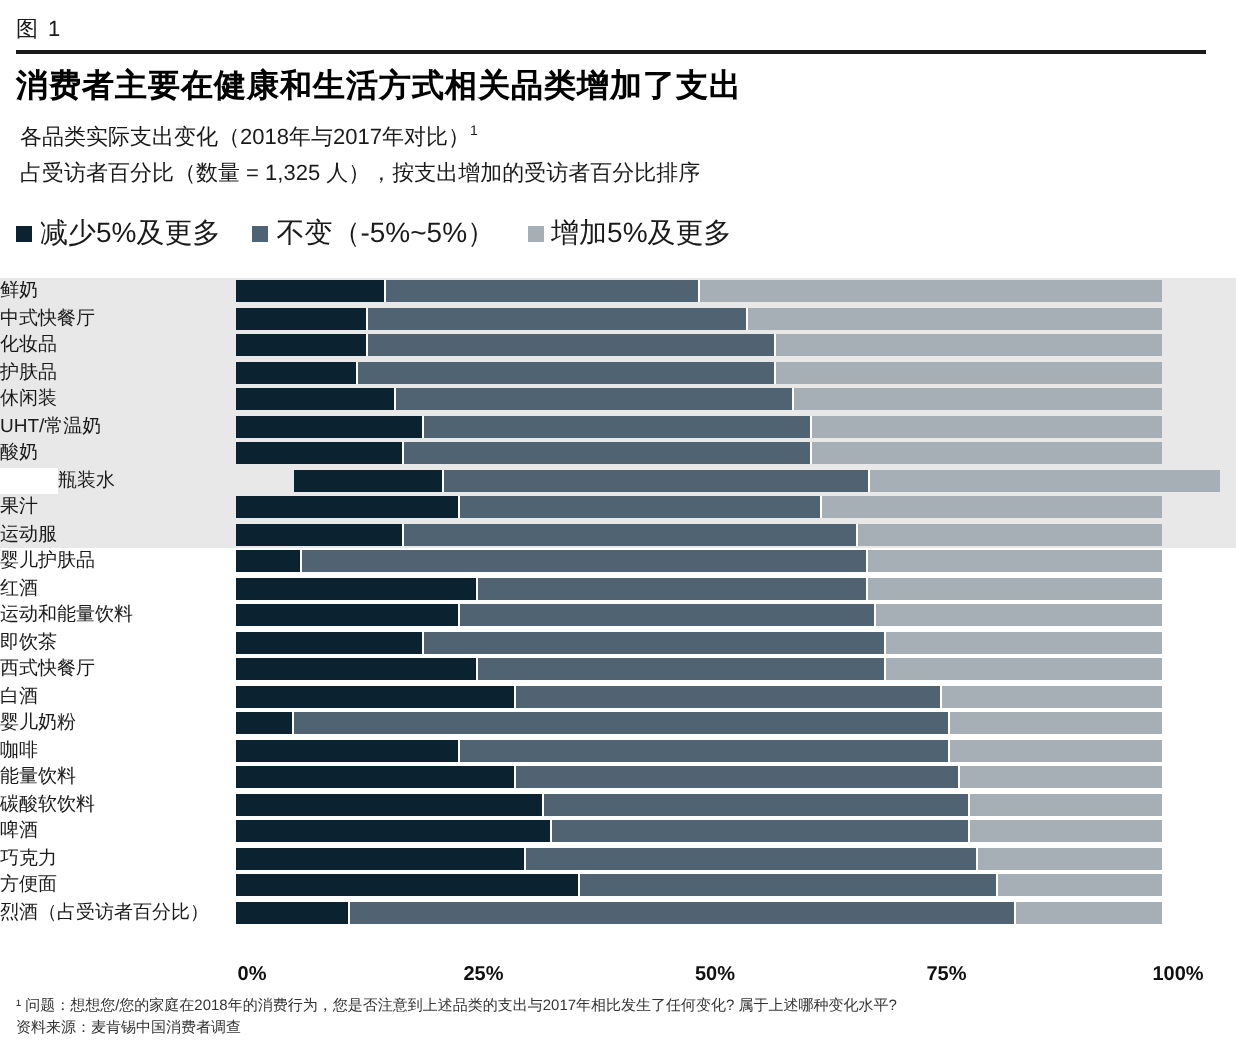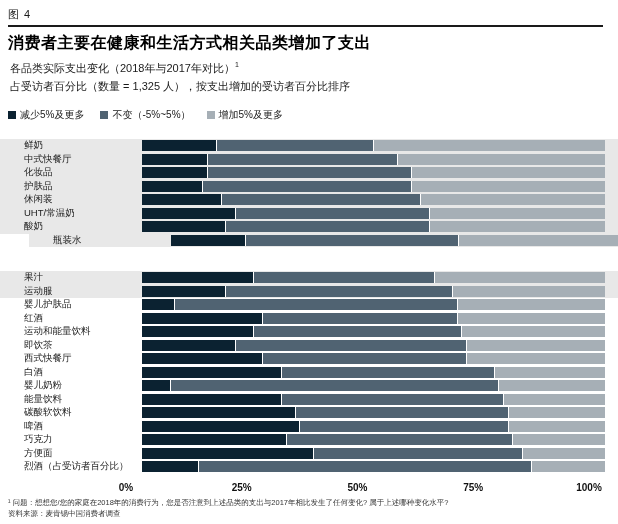--- a/index.html
+++ b/index.html
@@ -7,38 +7,38 @@
         font-family:"Liberation Sans","DejaVu Sans",sans-serif;color:#111;}
   .fig-label{position:absolute;top:7px;left:8px;font-size:11px;color:#1a1a1a;letter-spacing:1px;}
   .rule{position:absolute;top:25px;left:8px;width:595px;height:2px;background:#1a1a1a;}
   .title{position:absolute;top:33px;left:8px;margin:0;font-size:16px;font-weight:bold;color:#000;letter-spacing:0.5px;}
   .sub1{position:absolute;top:61px;left:10px;font-size:11px;color:#1a1a1a;}
   .sub1 sup{font-size:7px;}
   .sub2{position:absolute;top:79px;left:10px;font-size:11px;color:#1a1a1a;}
   .legend{position:absolute;top:108px;left:8px;display:flex;gap:16px;align-items:center;}
   .legend-item{display:flex;align-items:center;gap:4px;}
   .legend-swatch{width:8px;height:8px;display:inline-block;}
-  .legend-label{font-size:10px;color:#1a1a1a;}
+  .legend-label{font-size:14px;color:#1a1a1a;}
   .chart{position:absolute;top:139px;left:0;width:618px;}
   .row{display:flex;align-items:center;height:13.5px;width:618px;background:#fff;}
   .row.band{background:#e8e8e8;}
-  .cat{flex:0 0 118px;padding-left:24px;box-sizing:content-box;font-size:9.5px;color:#1a1a1a;
+  .cat{flex:0 0 118px;padding-left:0;box-sizing:content-box;font-size:9.5px;color:#1a1a1a;
        white-space:nowrap;overflow:hidden;}
   .bar{width:463px;height:11px;display:flex;}
   .seg{height:11px;box-sizing:border-box;}
   .seg + .seg{border-left:1px solid #fff;}
   .xaxis{position:absolute;top:482px;left:126px;width:463px;height:12px;}
   .tick{position:absolute;transform:translateX(-50%);font-size:10px;font-weight:700;color:#111;white-space:nowrap;}
   .footnotes{position:absolute;top:497px;left:8px;width:604px;font-size:7.5px;color:#333;line-height:11px;}
 </style>
 </head>
 <body>
 
 <div class="page">
-  <div class="fig-label">图 4</div>
+  <div class="fig-label">图 1</div>
   <div class="rule"></div>
   <h1 class="title">消费者主要在健康和生活方式相关品类增加了支出</h1>
   <div class="sub1"><span>各品类实际支出变化（2018年与2017年对比）</span><sup>1</sup></div>
   <div class="sub2">占受访者百分比（数量 = 1,325 人），按支出增加的受访者百分比排序</div>
   <div class="legend">
       <div class="legend-item">
         <span class="legend-swatch" style="background: rgb(11, 34, 49);"></span>
         <span class="legend-label">减少5%及更多</span>
       </div>
       <div class="legend-item">
@@ -108,21 +108,21 @@
         </div>
       </div>
       <div class="row band" style="background: rgb(232, 232, 232); margin-left: 29px;">
         <div class="cat">瓶装水</div>
         <div class="bar">
           <div class="seg" style="width: 16%; background: rgb(11, 34, 49);"></div>
           <div class="seg" style="width: 46%; background: rgb(80, 99, 114);"></div>
           <div class="seg" style="width: 38%; background: rgb(166, 175, 182);"></div>
         </div>
       </div>
-      <div class="row band" style="background: rgb(232, 232, 232); margin-top: 24px;">
+      <div class="row band" style="background: rgb(232, 232, 232);">
         <div class="cat">果汁</div>
         <div class="bar">
           <div class="seg" style="width: 24%; background: rgb(11, 34, 49);"></div>
           <div class="seg" style="width: 39%; background: rgb(80, 99, 114);"></div>
           <div class="seg" style="width: 37%; background: rgb(166, 175, 182);"></div>
         </div>
       </div>
       <div class="row band" style="background: rgb(232, 232, 232);">
         <div class="cat">运动服</div>
         <div class="bar">
@@ -177,20 +177,28 @@
           <div class="seg" style="width: 30%; background: rgb(11, 34, 49);"></div>
           <div class="seg" style="width: 46%; background: rgb(80, 99, 114);"></div>
           <div class="seg" style="width: 24%; background: rgb(166, 175, 182);"></div>
         </div>
       </div>
       <div class="row">
         <div class="cat">婴儿奶粉</div>
         <div class="bar">
           <div class="seg" style="width: 6%; background: rgb(11, 34, 49);"></div>
           <div class="seg" style="width: 71%; background: rgb(80, 99, 114);"></div>
+          <div class="seg" style="width: 23%; background: rgb(166, 175, 182);"></div>
+        </div>
+      </div>
+      <div class="row">
+        <div class="cat">咖啡</div>
+        <div class="bar">
+          <div class="seg" style="width: 24%; background: rgb(11, 34, 49);"></div>
+          <div class="seg" style="width: 53%; background: rgb(80, 99, 114);"></div>
           <div class="seg" style="width: 23%; background: rgb(166, 175, 182);"></div>
         </div>
       </div>
       <div class="row">
         <div class="cat">能量饮料</div>
         <div class="bar">
           <div class="seg" style="width: 30%; background: rgb(11, 34, 49);"></div>
           <div class="seg" style="width: 48%; background: rgb(80, 99, 114);"></div>
           <div class="seg" style="width: 22%; background: rgb(166, 175, 182);"></div>
         </div>

